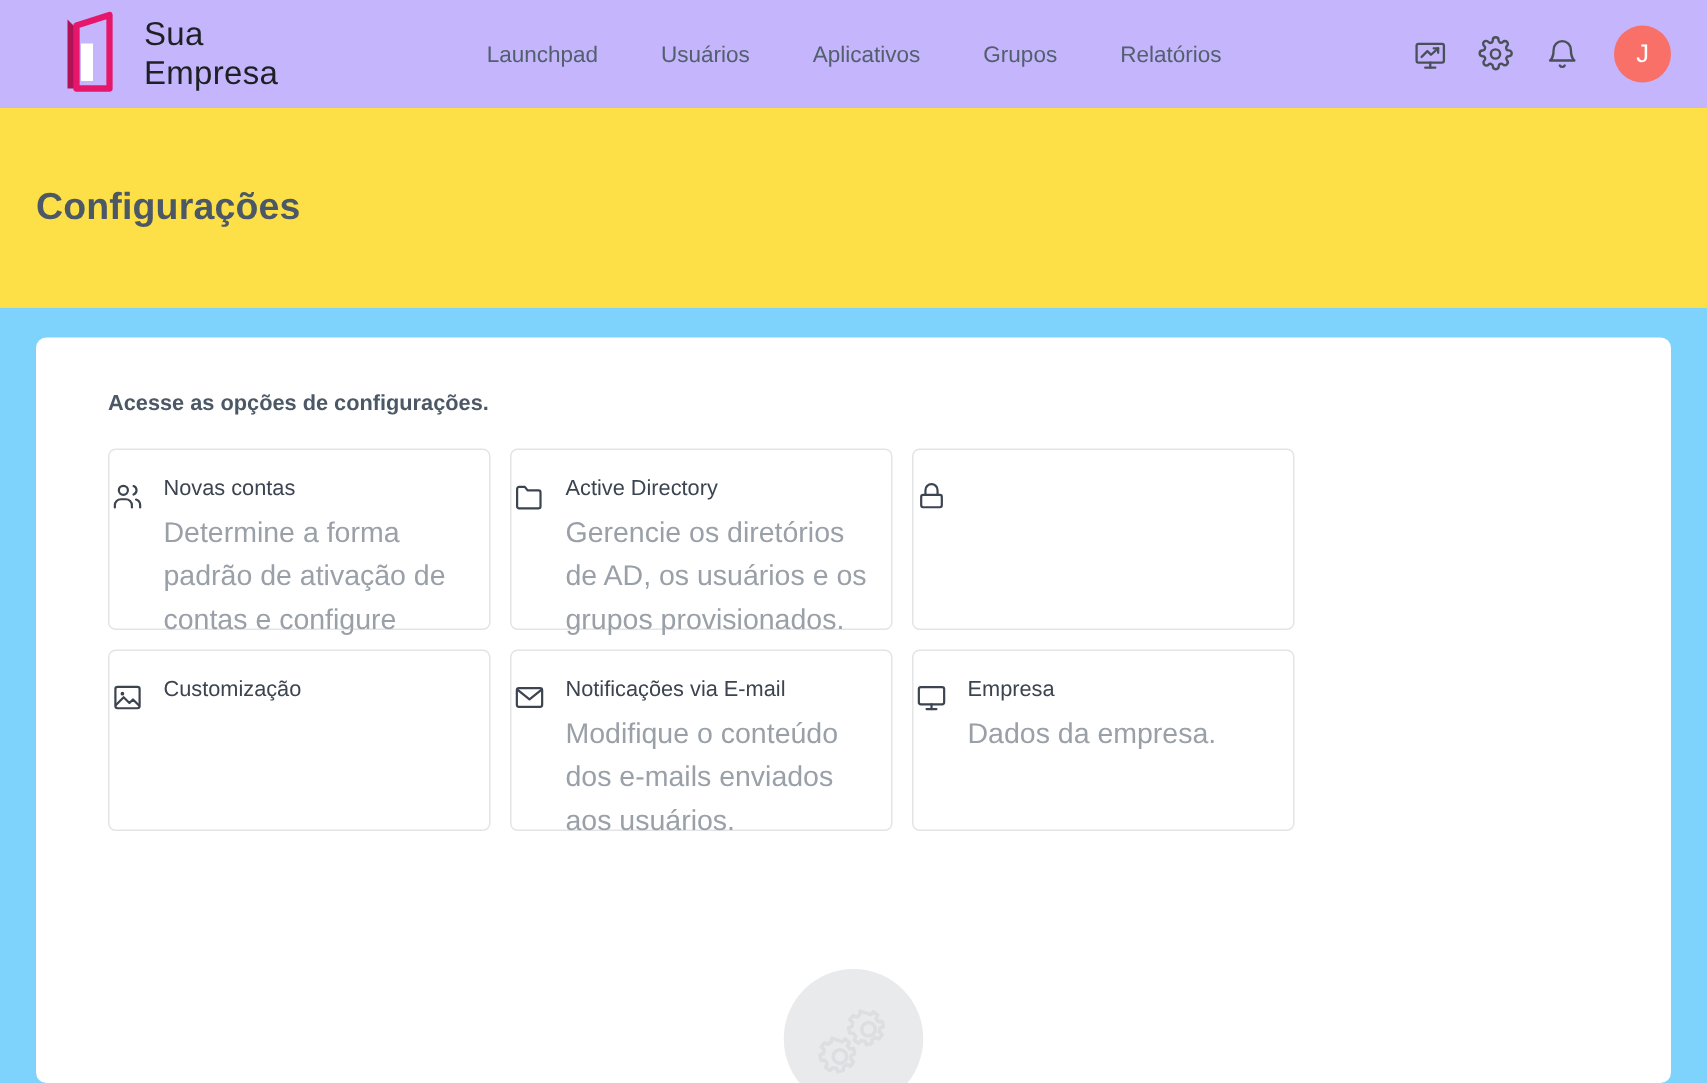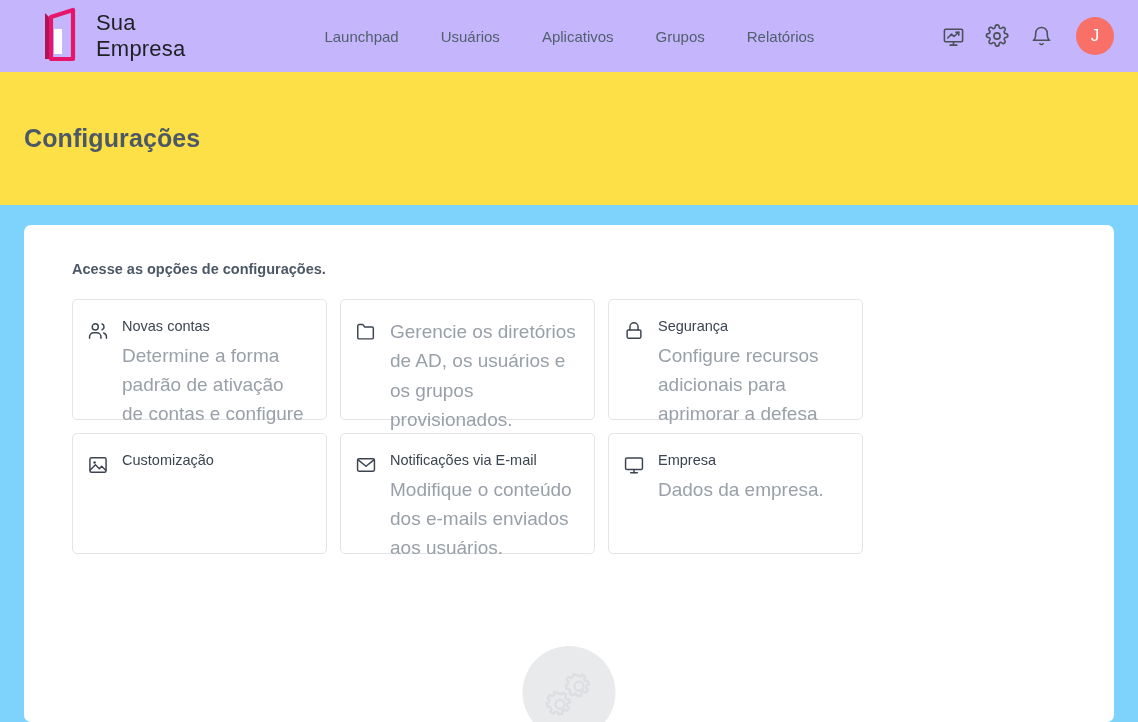--- a/index.html
+++ b/index.html
@@ -141,21 +141,21 @@
     gap: 13px;
     margin-left: 24px;
   }
 
   .card {
     width: 255px;
     height: 121px;
     border: 1px solid #e3e4e6;
     border-radius: 5px;
     background: #ffffff;
-    padding: 17px 16px 0 14px;
+    padding: 17px 16px 0 1px;
     display: flex;
     gap: 13px;
     cursor: pointer;
   }
 
   .card-icon {
     flex: 0 0 auto;
     width: 22px;
     height: 22px;
     color: #3c4450;
@@ -280,35 +280,32 @@
         </div>
       </div>
 
       <div class="card">
         <span class="card-icon">
           <svg viewBox="0 0 24 24" width="22" height="22" fill="none" stroke="currentColor" stroke-width="1.6" stroke-linecap="round" stroke-linejoin="round">
             <path d="M3 19.2V6.4a1.4 1.4 0 0 1 1.4-1.4h4.2l2 2.6h8a1.4 1.4 0 0 1 1.4 1.4v10.2a1.4 1.4 0 0 1-1.4 1.4H4.4A1.4 1.4 0 0 1 3 19.2z"></path>
           </svg>
         </span>
         <div class="card-body">
+          <div class="card-title">Active Directory</div>
           <div class="card-desc">Gerencie os diretórios de AD, os usuários e os grupos provisionados.</div>
         </div>
       </div>
 
       <div class="card">
         <span class="card-icon">
           <svg viewBox="0 0 24 24" width="22" height="22" fill="none" stroke="currentColor" stroke-width="1.6" stroke-linecap="round" stroke-linejoin="round">
             <rect x="4.5" y="10.8" width="15" height="9" rx="1.4"></rect>
             <path d="M7.6 10.8V7.4a4.4 4.4 0 0 1 8.8 0v3.4"></path>
           </svg>
         </span>
-        <div class="card-body">
-          <div class="card-title">Segurança</div>
-          <div class="card-desc">Configure recursos adicionais para aprimorar a defesa contra acessos...</div>
-        </div>
       </div>
 
       <div class="card">
         <span class="card-icon">
           <svg viewBox="0 0 24 24" width="22" height="22" fill="none" stroke="currentColor" stroke-width="1.6" stroke-linecap="round" stroke-linejoin="round">
             <rect x="3.2" y="4.2" width="17.6" height="15.6" rx="1.6"></rect>
             <circle cx="8.3" cy="9.2" r="1.35" fill="currentColor" stroke="none"></circle>
             <path d="M3.6 17.4 L9.2 11.8 L13.4 16 L16 13.4 L20.4 17.8"></path>
           </svg>
         </span>

